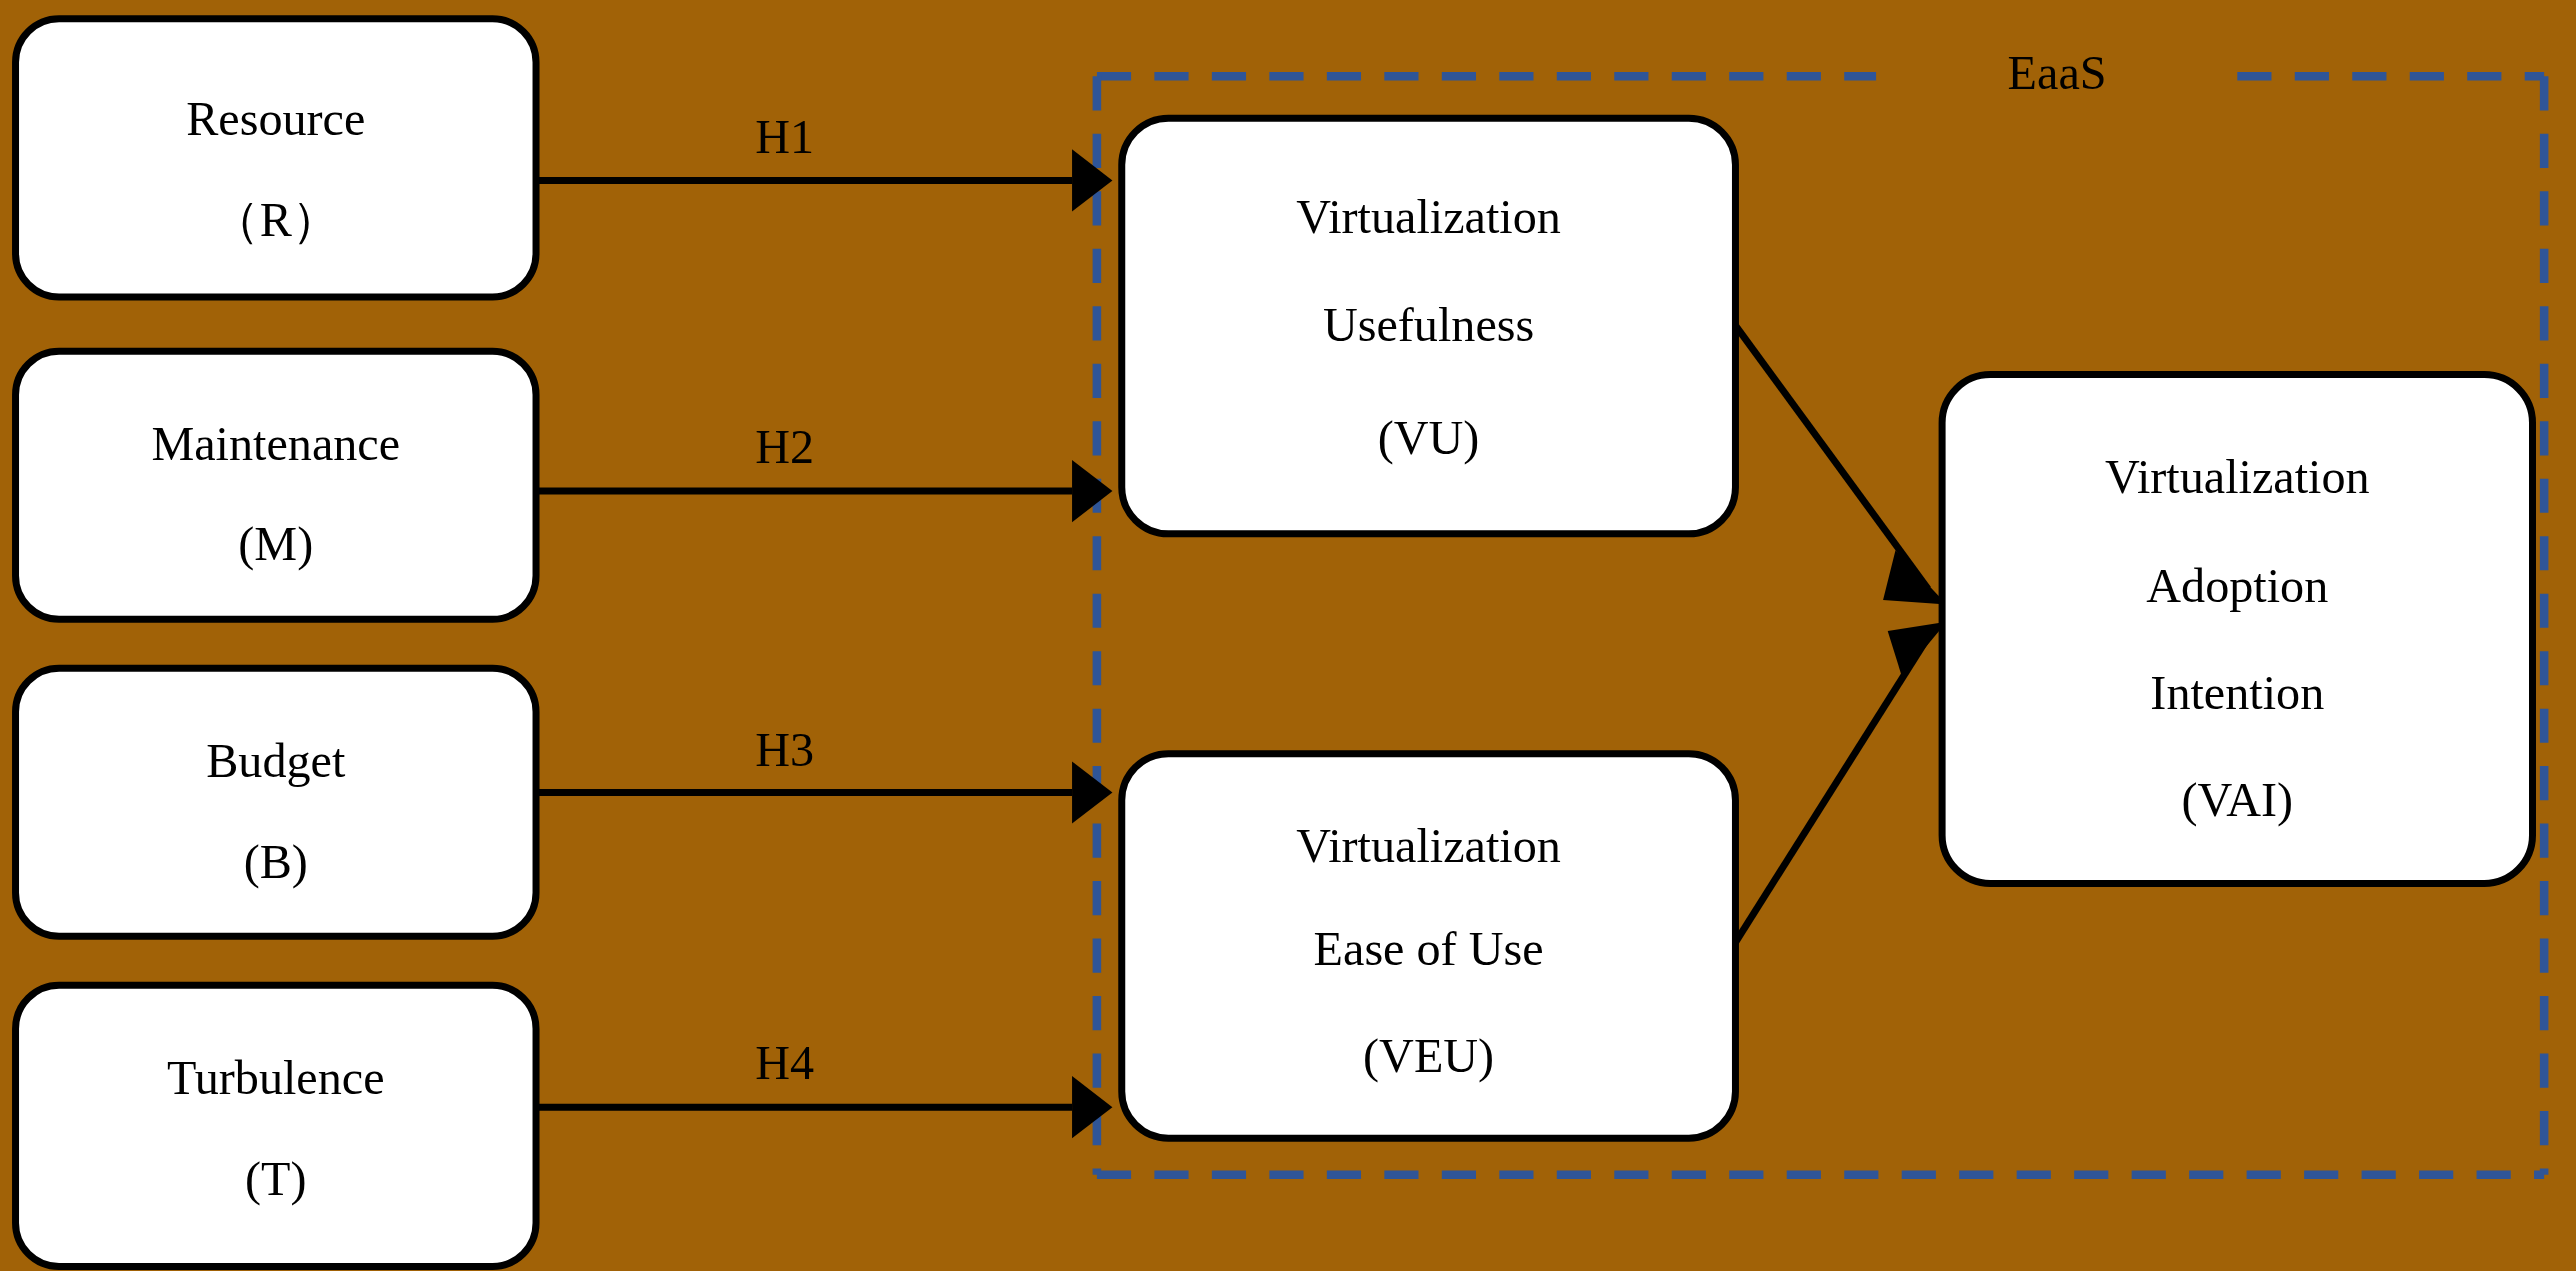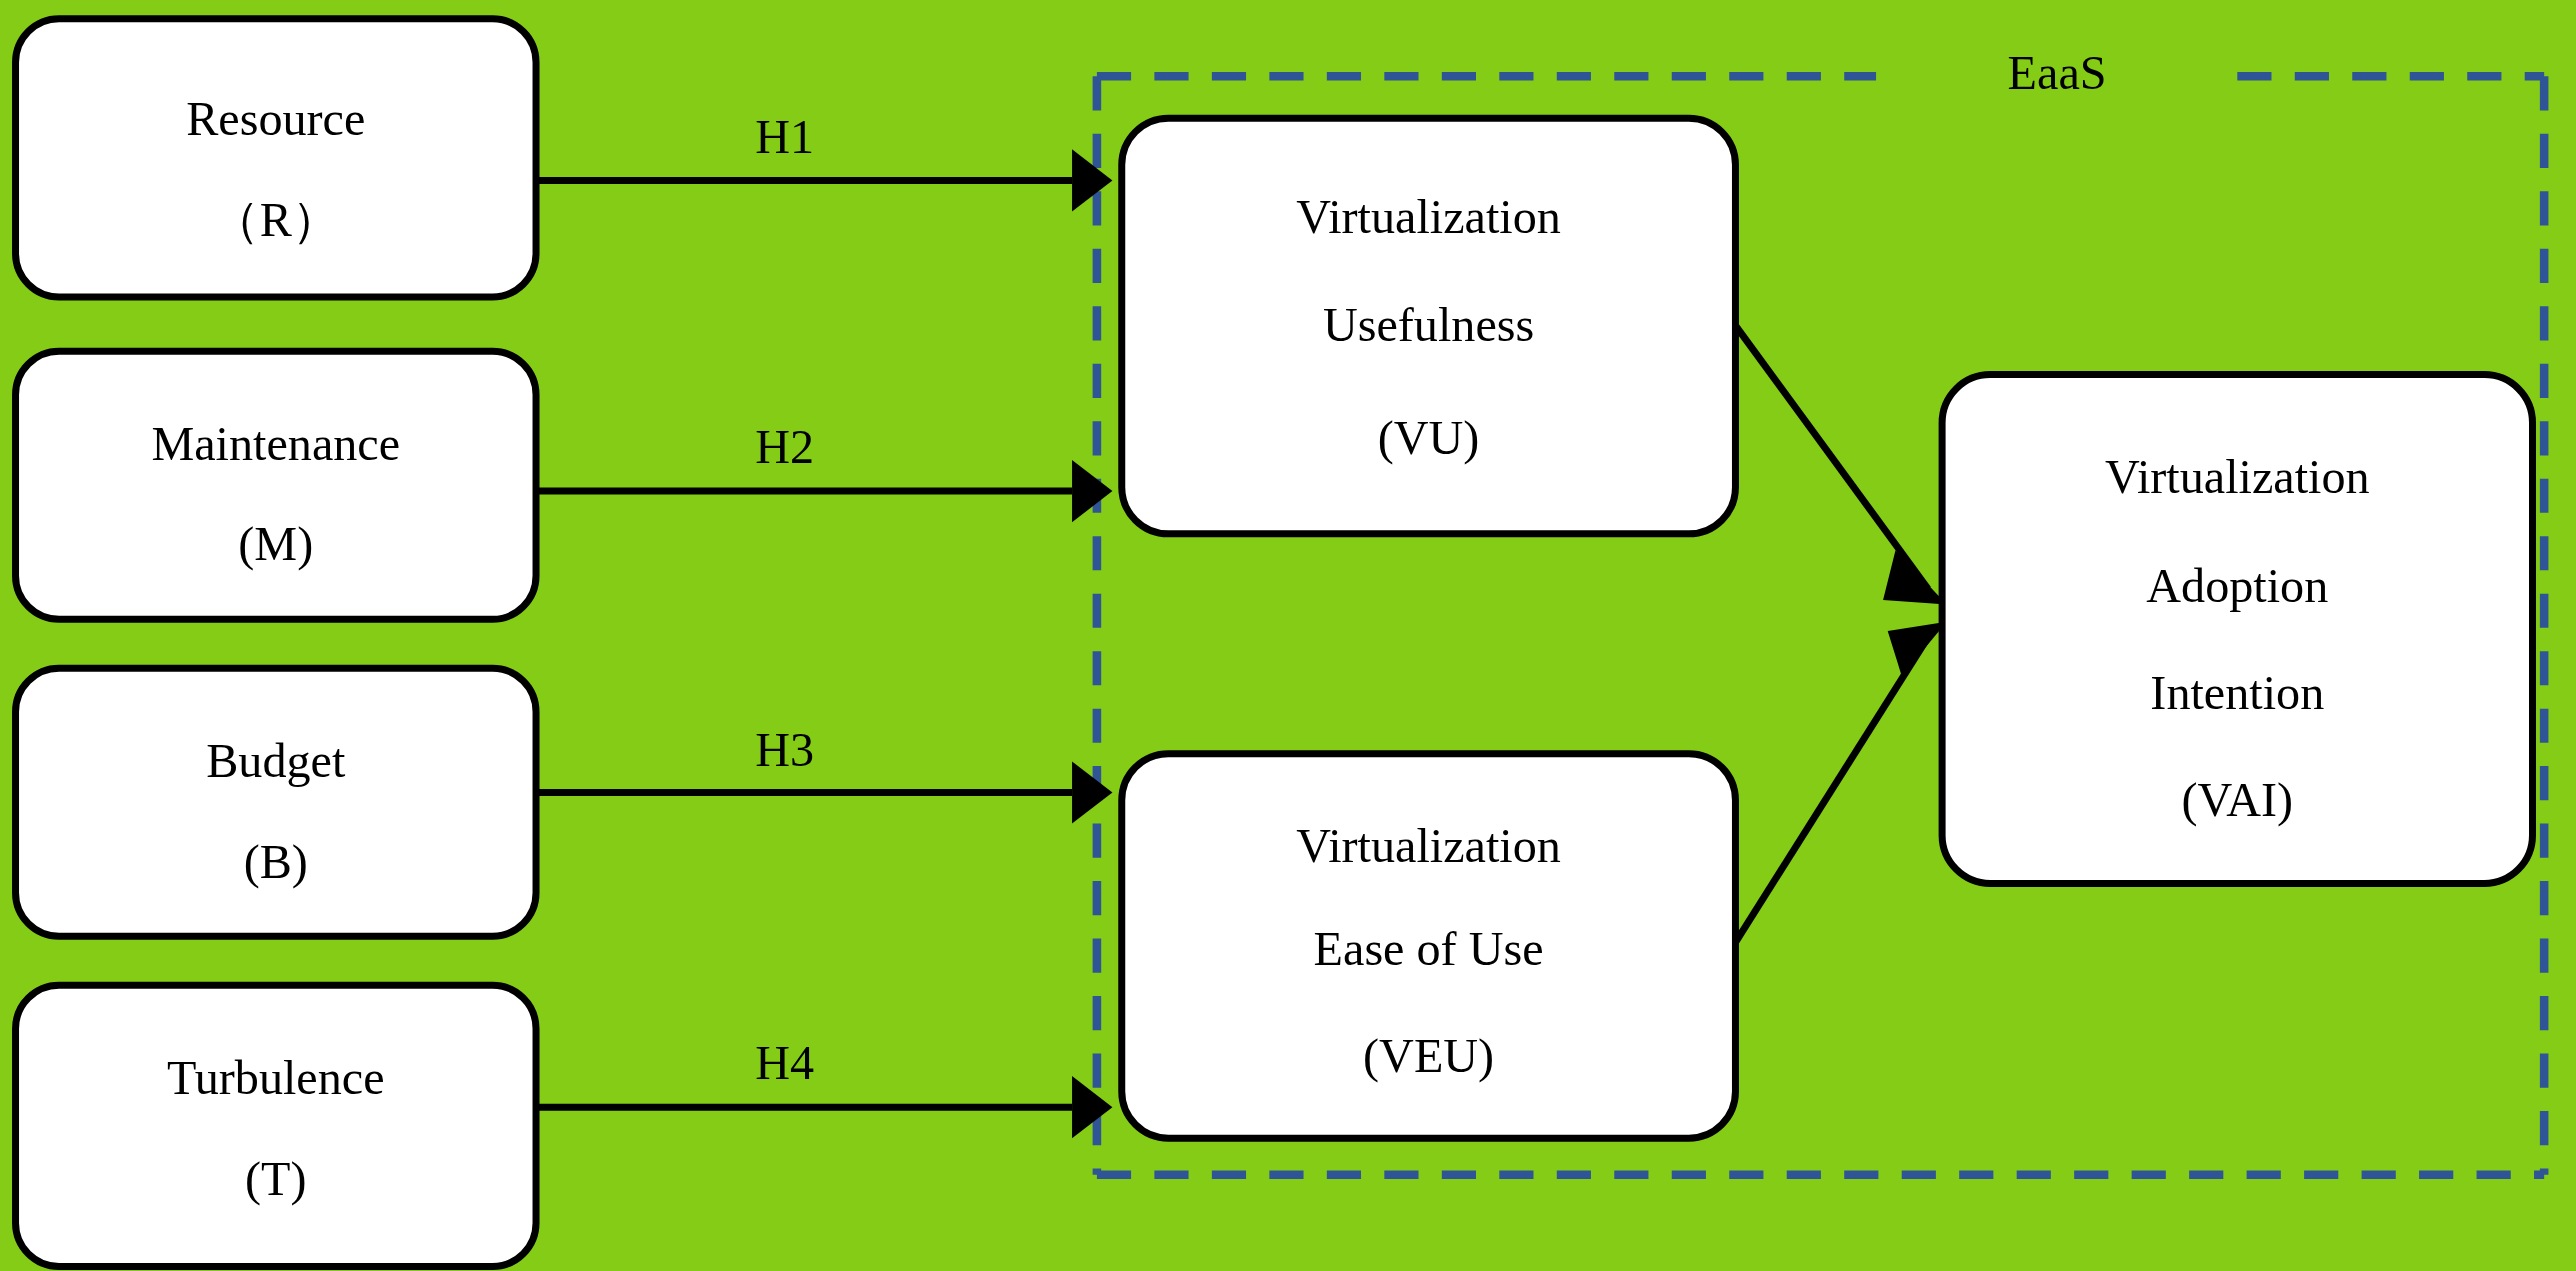--- a/index.html
+++ b/index.html
@@ -7,21 +7,21 @@
     padding: 0;
     background: #ffffff;
   }
   body {
     font-family: "Liberation Serif", "DejaVu Serif", serif;
   }
   #diagram-root {
     position: relative;
     width: 2576px;
     height: 1272px;
-    background: #84cc16;
+    background: #a16207;
     overflow: hidden;
   }
   svg.canvas {
     position: absolute;
     top: 0;
     left: 0;
     width: 2576px;
     height: 1272px;
   }
   .node-text {

